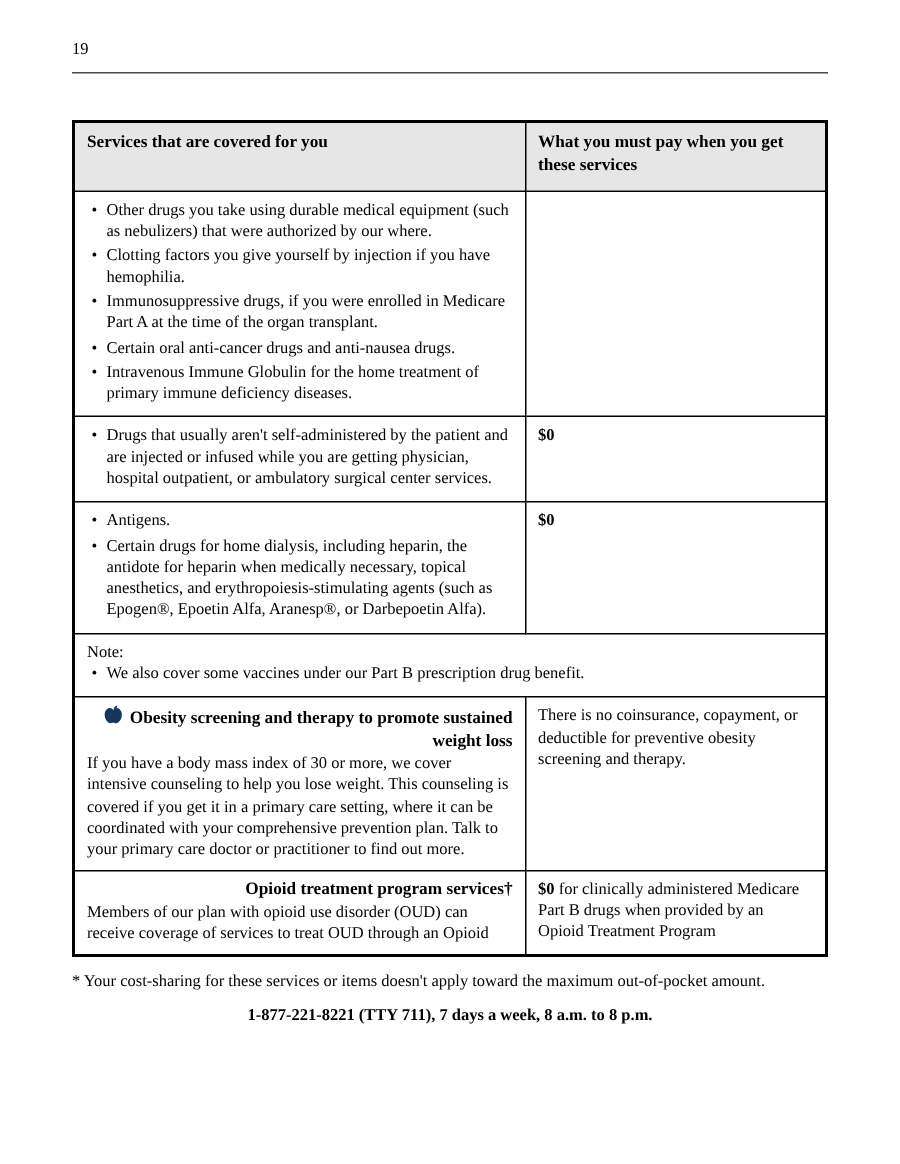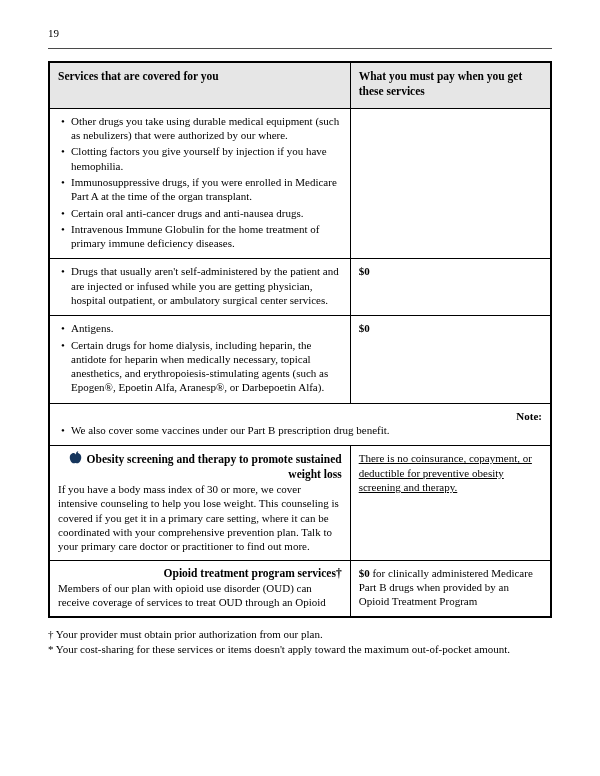--- a/index.html
+++ b/index.html
@@ -4,37 +4,37 @@
 <style>
   * { margin:0; padding:0; box-sizing:border-box; }
   html,body { width:600px; height:776px; background:#ffffff; color:#000;
     font-family:"Liberation Serif", serif; overflow:hidden; }
   .page { padding:26px 48px 0 48px; }
 
   .page-header { display:flex; justify-content:space-between; align-items:flex-start;
     font-size:11px; line-height:1.35; }
   .header-rule { border:none; border-top:1px solid #4a4a4a; margin-top:7px; }
 
-  .benefits-table { width:100%; border-collapse:collapse; margin-top:12px;
+  .benefits-table { width:100%; border-collapse:collapse; margin-top:31px;
     font-size:11px; line-height:1.3; border:2px solid #000; }
   .benefits-table th, .benefits-table td { border:1px solid #000; vertical-align:top;
     padding:5px 8px 6px 8px; text-align:left; }
   .benefits-table th { background:#e6e6e6; font-size:11.5px; font-weight:bold;
     border-bottom:1.5px solid #000; padding-top:6px; padding-bottom:9px; }
   .col-services { width:60%; }
   .col-pay { width:40%; }
 
   ul.bullets { list-style:none; }
   ul.bullets li { position:relative; padding-left:13px; margin-bottom:2px; }
   ul.bullets li::before { content:"\2022"; position:absolute; left:3px; top:0; }
 
   .pay-zero { font-weight:bold; vertical-align:middle; }
-  .pay-mid  { vertical-align:middle;text-decoration:underline; }
+  .pay-mid  { vertical-align:middle; }
 
-  .note-label { font-weight:bold;text-align:right; }
+  .note-label { font-weight:normal; }
 
   .section-title { font-weight:bold; font-size:11.5px; line-height:1.25; margin-bottom:1px;text-align:right; }
   .apple-icon { display:inline-block; width:15px; height:15px; vertical-align:-3px; margin-right:4px; }
   .apple-icon svg { display:block; }
 
   .footnotes { margin-top:9px; font-size:11px; line-height:1.4; }
   .phone-line { margin-top:9px; text-align:center; font-weight:bold; font-size:11px; }
 </style>
 </head>
 <body>
@@ -118,18 +118,18 @@
         </td>
         <td>
           <strong>$0</strong><span> for clinically administered Medicare Part B drugs when provided by an Opioid Treatment Program</span>
         </td>
       </tr>
 
     </tbody>
   </table>
 
   <div class="footnotes">
-    <div>† Your provider must obtain prior authorization from our plan.</div>
     <div>* Your cost-sharing for these services or items doesn't apply toward the maximum out-of-pocket amount.</div>
   </div>
 
+  <div class="phone-line">1-877-221-8221 (TTY 711), 7 days a week, 8 a.m. to 8 p.m.</div>
 
 </div>
 
 </body></html>

